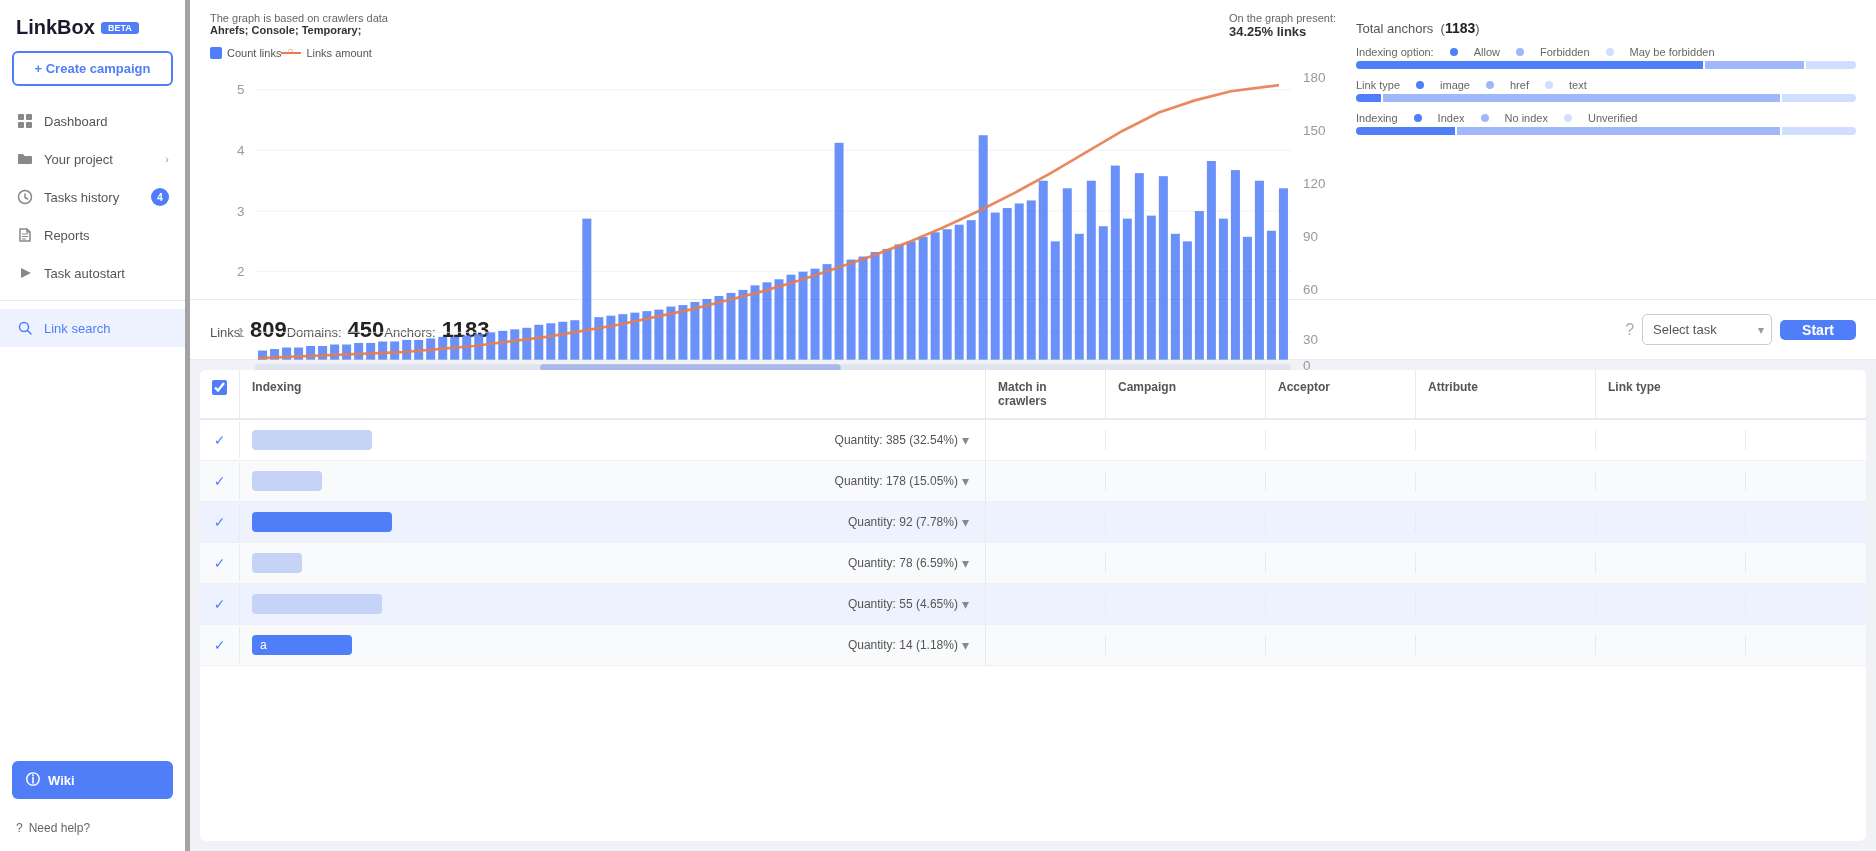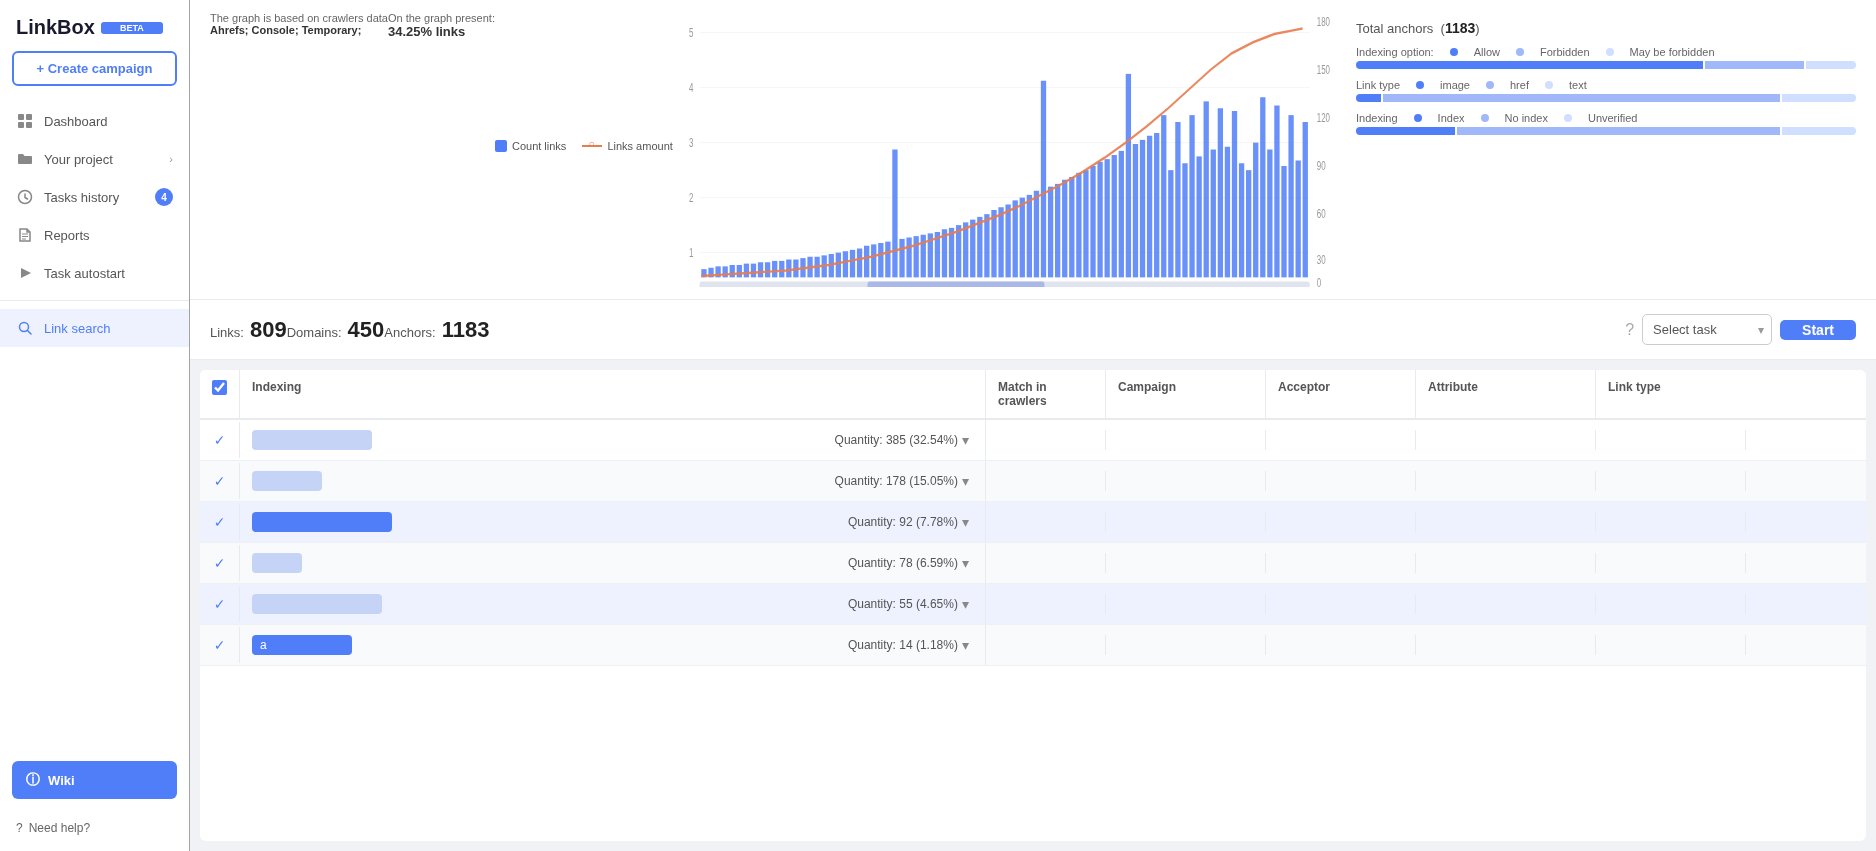--- a/index.html
+++ b/index.html
@@ -5,35 +5,35 @@
     * { box-sizing: border-box; margin: 0; padding: 0; }
     body { font-family: -apple-system, BlinkMacSystemFont, 'Segoe UI', sans-serif; background: #f0f2f5; display: flex; height: 851px; overflow: hidden; font-size: 13px; }
 
     
     #sidebar {
       width: 190px;
       min-width: 190px;
       background: #fff;
       display: flex;
       flex-direction: column;
-      border-right: 1px solid #a3a3a3;
+      border-right: 5px solid #a3a3a3;
       height: 100%;
     }
     .logo-area {
       padding: 16px 16px 12px;
       display: flex;
       align-items: center;
       gap: 6px;
     }
     .logo-text { font-size: 20px; font-weight: 700; color: #1a1a2e; }
     .logo-badge {
       background: #4f7ef8;
       color: #fff;
       font-size: 9px;
-      padding: 1px 19px;
+      padding: 1px 7px;
       border-radius: 3px;
       font-weight: 600;
     }
     .create-campaign-btn {
       margin: 0 12px 16px;
       background: #fff;
       border: 2px solid #4f7ef8;
       color: #4f7ef8;
       border-radius: 6px;
       padding: 8px 10px;
@@ -110,38 +110,37 @@
       background: #fff;
       border-bottom: 1px solid #e8eaed;
       padding: 12px 20px;
       gap: 20px;
       height: 300px;
     }
 
     .chart-area {
       flex: 1;
       display: flex;
-      flex-direction: row;
+      flex-direction: column;
     }
     .chart-meta {
       display: flex;
       align-items: flex-start;
       justify-content: space-between;
       margin-bottom: 8px;
     }
     .chart-crawlers-text { font-size: 11px; color: #666; }
     .chart-crawlers-text strong { color: #333; }
     .chart-on-present { font-size: 11px; color: #666; }
     .chart-on-present strong { font-size: 13px; color: #333; font-weight: 700; }
     .chart-legend {
       display: flex;
       align-items: center;
-      gap: 16px;
       margin-bottom: 8px;
-      justify-content: flex-end;
+      justify-content: flex-start;
     }
     .legend-item { display: flex; align-items: center; gap: 5px; font-size: 11px; color: #555; }
     .legend-dot { width: 12px; height: 12px; border-radius: 2px; }
     .legend-dot.blue { background: #4f7ef8; }
     .legend-line { width: 20px; height: 2px; background: #e87c4e; position: relative; }
     .legend-line::before { content: '○'; position: absolute; top: -7px; left: 6px; font-size: 10px; color: #e87c4e; }
 
     .chart-wrapper { flex: 1; position: relative; }
 
     svg.bar-chart { width: 100%; height: 100%; }

